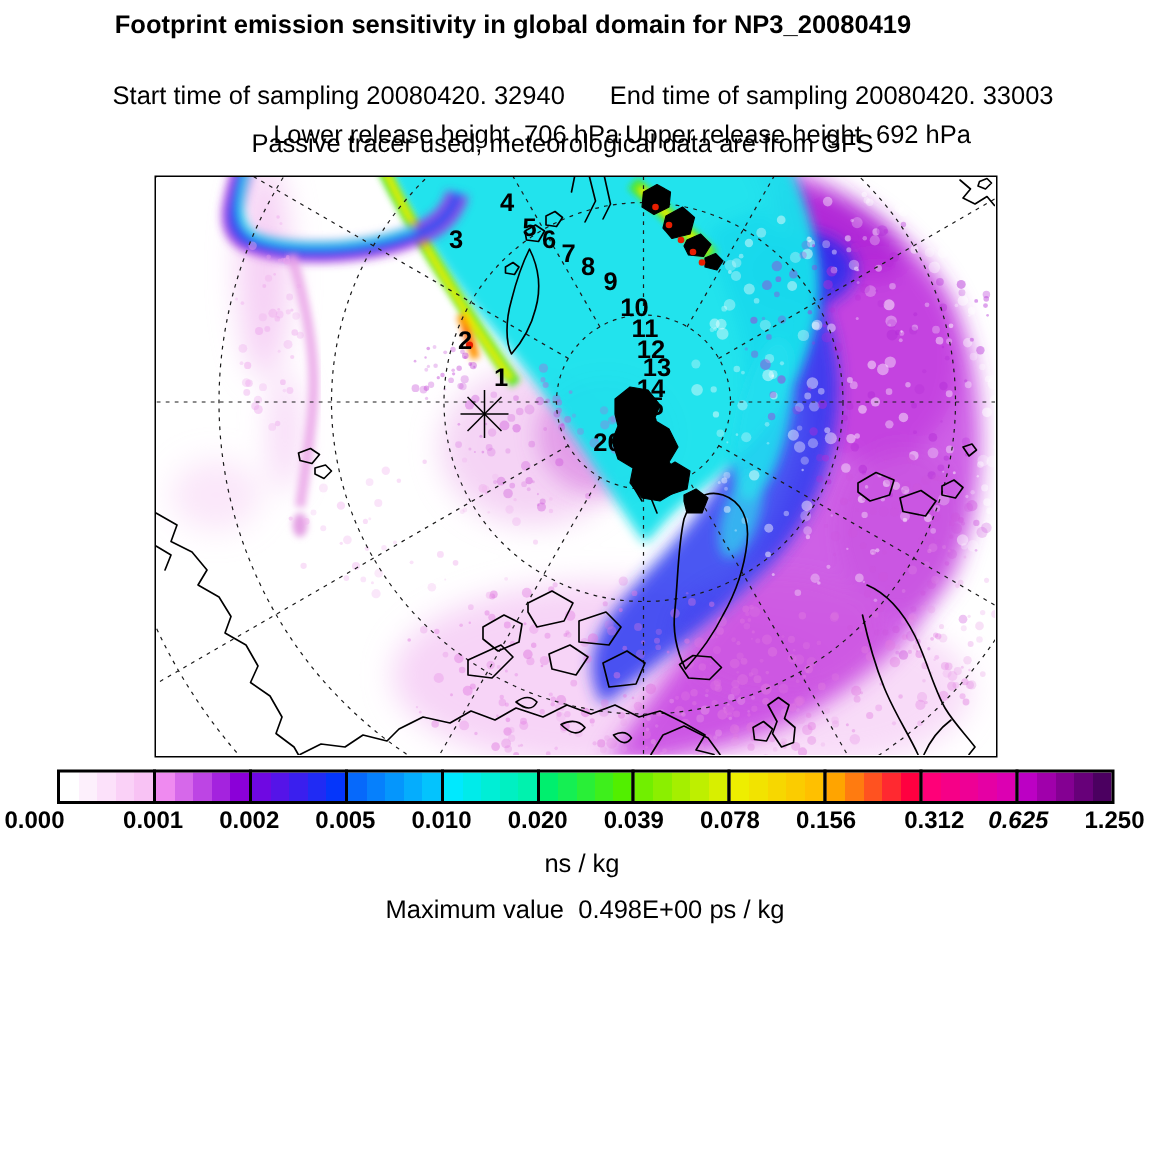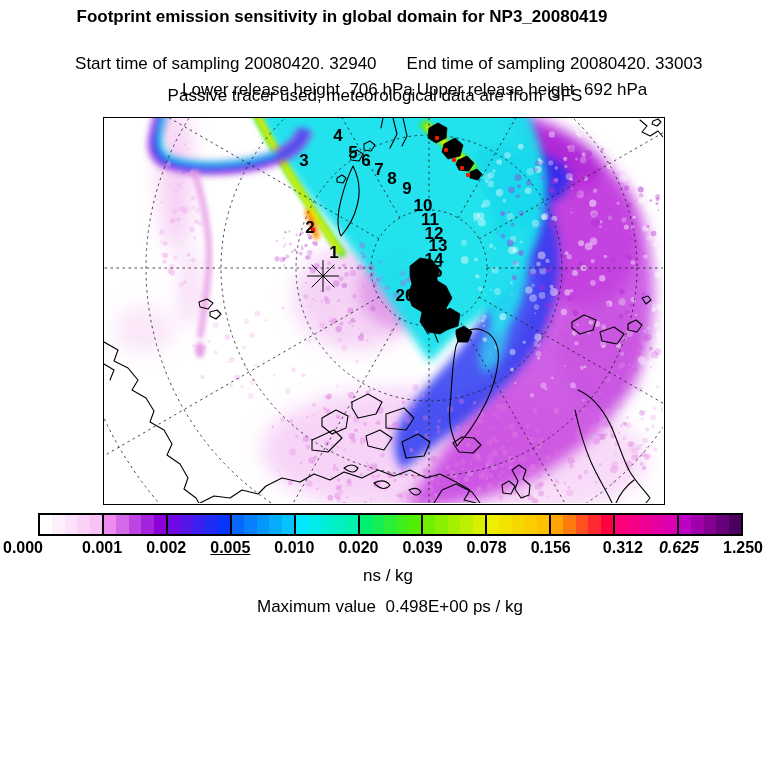--- a/index.html
+++ b/index.html
@@ -1158,21 +1158,21 @@
     <div class="cb-cell" style="background: linear-gradient(to right, rgb(113, 239, 0) 0%, rgb(113, 239, 0) 20%, rgb(139, 239, 0) 20%, rgb(139, 239, 0) 40%, rgb(165, 239, 0) 40%, rgb(165, 239, 0) 60%, rgb(190, 239, 0) 60%, rgb(190, 239, 0) 80%, rgb(216, 239, 0) 80%, rgb(216, 239, 0) 100%);"></div>
     <div class="cb-cell" style="background: linear-gradient(to right, rgb(238, 238, 0) 0%, rgb(238, 238, 0) 20%, rgb(242, 227, 0) 20%, rgb(242, 227, 0) 40%, rgb(247, 215, 0) 40%, rgb(247, 215, 0) 60%, rgb(251, 204, 0) 60%, rgb(251, 204, 0) 80%, rgb(255, 192, 0) 80%, rgb(255, 192, 0) 100%);"></div>
     <div class="cb-cell" style="background: linear-gradient(to right, rgb(255, 164, 0) 0%, rgb(255, 164, 0) 20%, rgb(255, 123, 16) 20%, rgb(255, 123, 16) 40%, rgb(255, 82, 32) 40%, rgb(255, 82, 32) 60%, rgb(255, 41, 48) 60%, rgb(255, 41, 48) 80%, rgb(255, 0, 64) 80%, rgb(255, 0, 64) 100%);"></div>
     <div class="cb-cell" style="background: linear-gradient(to right, rgb(255, 0, 120) 0%, rgb(255, 0, 120) 20%, rgb(246, 0, 135) 20%, rgb(246, 0, 135) 40%, rgb(238, 0, 149) 40%, rgb(238, 0, 149) 60%, rgb(229, 0, 164) 60%, rgb(229, 0, 164) 80%, rgb(220, 0, 178) 80%, rgb(220, 0, 178) 100%);"></div>
     <div class="cb-cell" style="background: linear-gradient(to right, rgb(188, 0, 196) 0%, rgb(188, 0, 196) 20%, rgb(160, 0, 171) 20%, rgb(160, 0, 171) 40%, rgb(132, 0, 146) 40%, rgb(132, 0, 146) 60%, rgb(103, 0, 121) 60%, rgb(103, 0, 121) 80%, rgb(75, 0, 96) 80%, rgb(75, 0, 96) 100%);"></div>
   </div>
 <div id="cb-ticks">
     <span class="cb-tick" style="left: 23px;">0.000</span>
     <span class="cb-tick" style="left: 102.091px;">0.001</span>
     <span class="cb-tick" style="left: 166.182px; text-align: center;">0.002</span>
-    <span class="cb-tick" style="left: 230.273px; text-decoration: underline;">0.005</span>
+    <span class="cb-tick" style="left: 230.273px;">0.005</span>
     <span class="cb-tick" style="left: 294.364px;">0.010</span>
     <span class="cb-tick" style="left: 358.455px;">0.020</span>
     <span class="cb-tick" style="left: 422.545px;">0.039</span>
     <span class="cb-tick" style="left: 486.636px;">0.078</span>
     <span class="cb-tick" style="left: 550.727px;">0.156</span>
     <span class="cb-tick" style="left: 614.818px; padding-left: 16px;">0.312</span>
     <span class="cb-tick" style="left: 678.909px; font-style: italic;">0.625</span>
     <span class="cb-tick" style="left: 743px;">1.250</span>
   </div>
 <div class="hline units-line">ns / kg</div>

